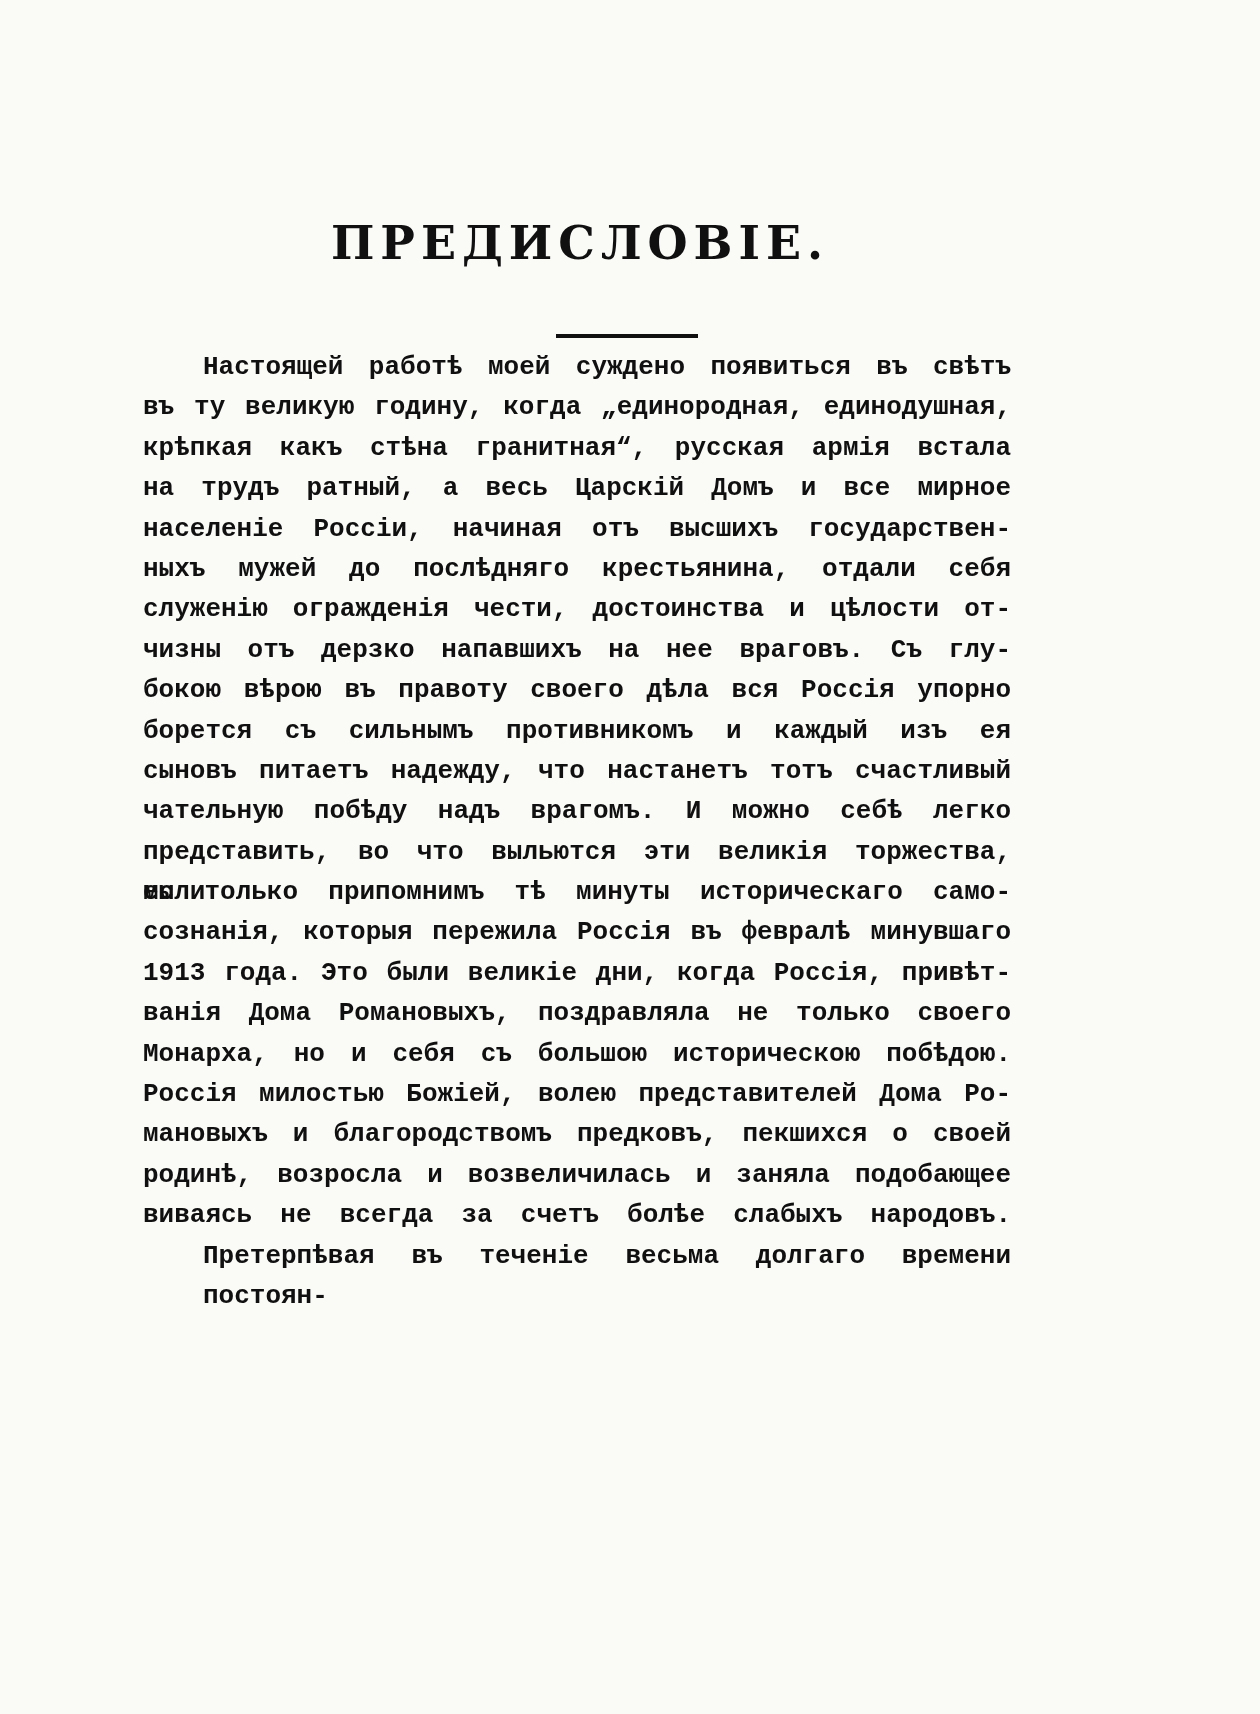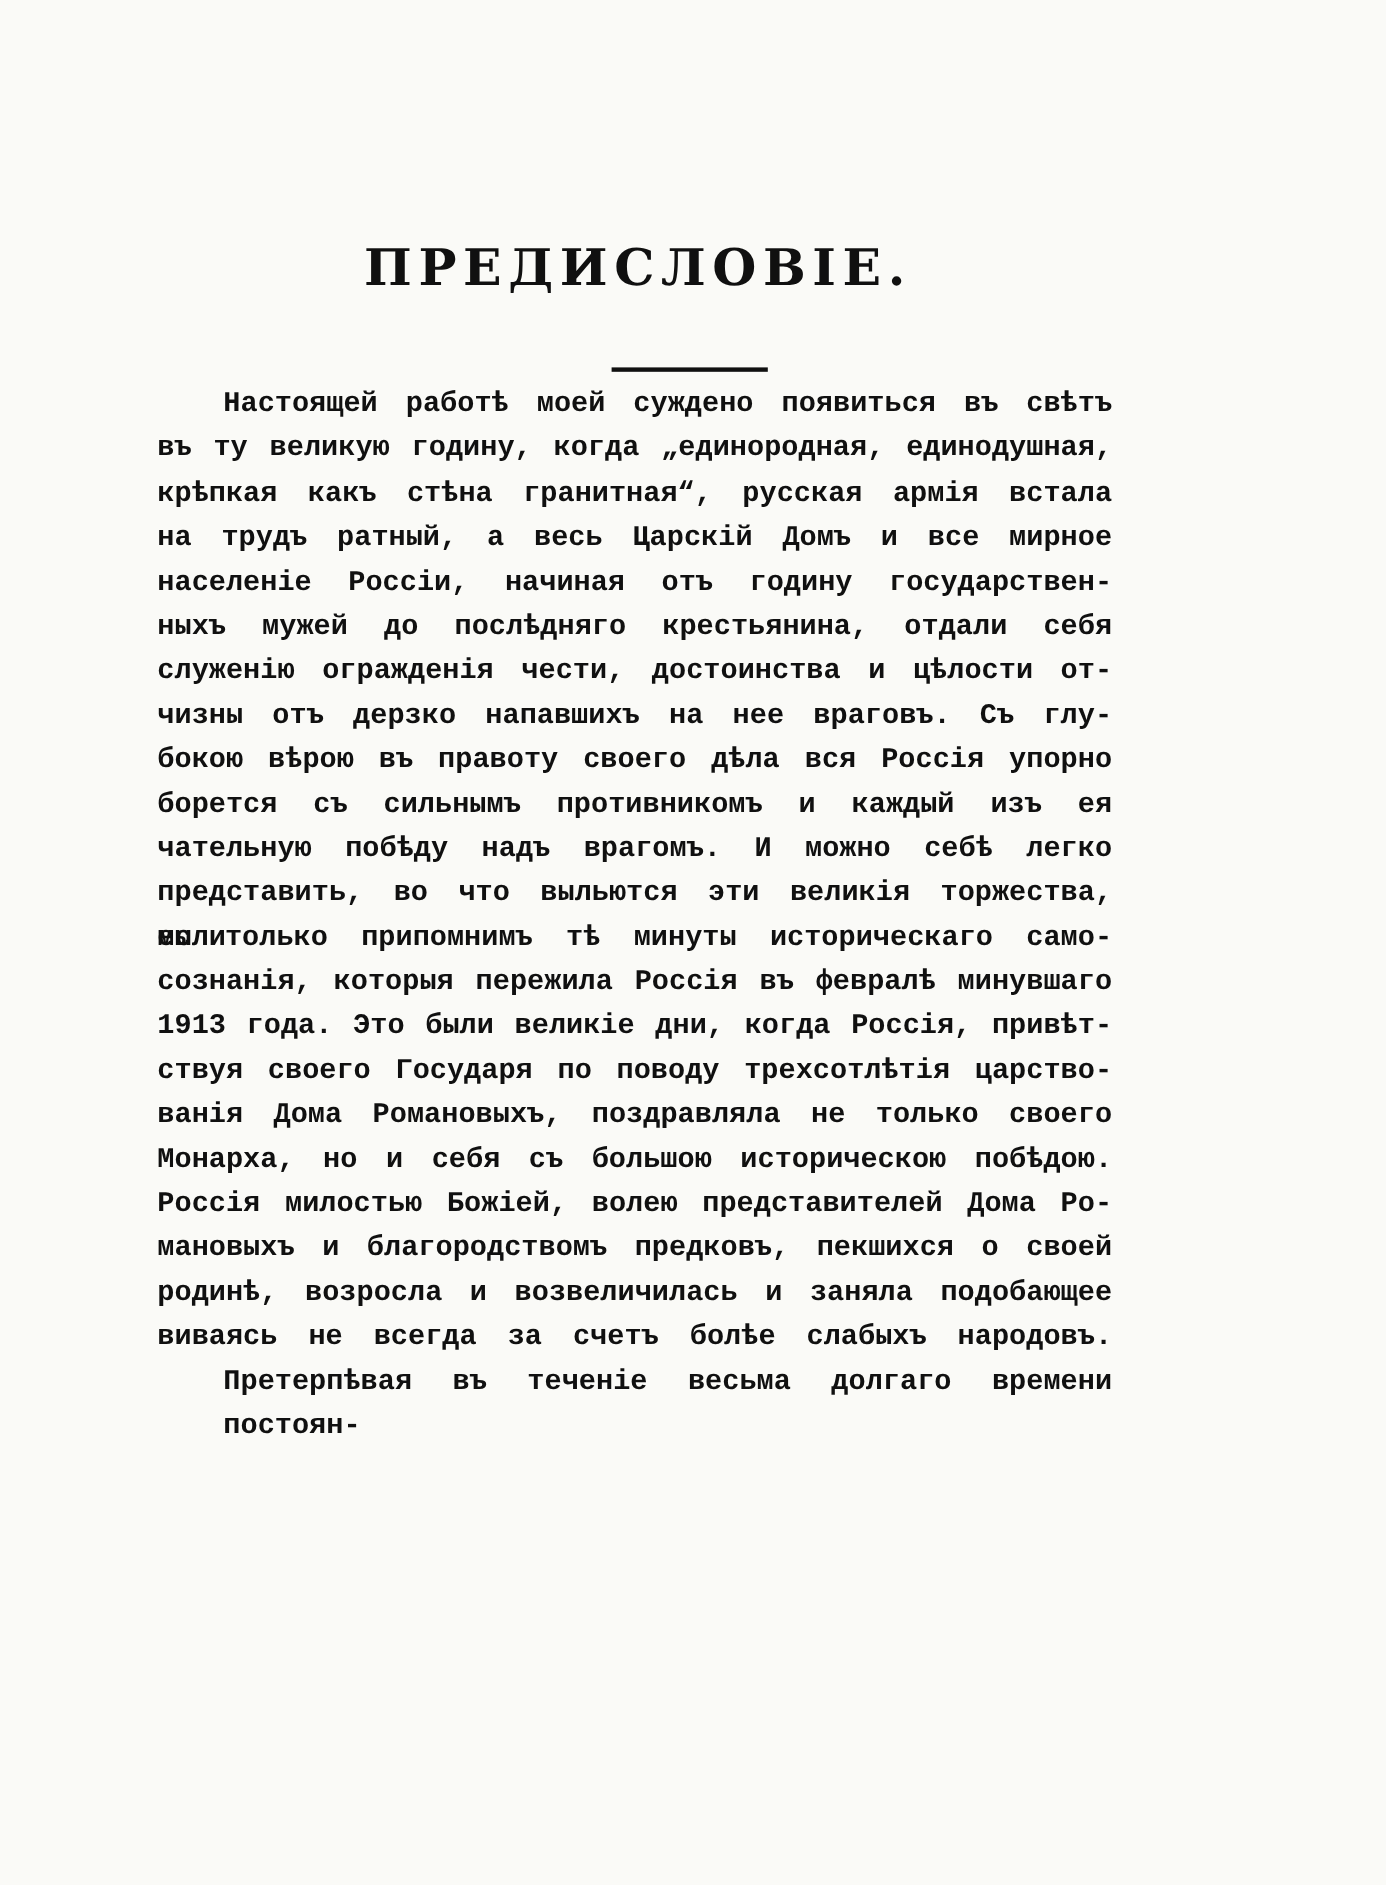--- a/index.html
+++ b/index.html
@@ -65,32 +65,32 @@
 <div class="page" style="color: rgb(16, 16, 16);">
   <div class="content">
     <h1 class="title">ПРЕДИСЛОВІЕ.</h1>
     <div class="divider" style="background: rgb(16, 16, 16);"></div>
     <div class="body-text">
 
     <div class="line indent">Настоящей работѣ моей суждено появиться въ свѣтъ</div>
         <div class="line">въ ту великую годину, когда „единородная, единодушная,</div>
         <div class="line">крѣпкая какъ стѣна гранитная“, русская армія встала</div>
         <div class="line">на трудъ ратный, а весь Царскій Домъ и все мирное</div>
-        <div class="line">населеніе Россіи, начиная отъ годину государствен-</div>
+        <div class="line">населеніе Россіи, начиная отъ высшихъ государствен-</div>
         <div class="line">ныхъ мужей до послѣдняго крестьянина, отдали себя</div>
         <div class="line">служенію огражденія чести, достоинства и цѣлости от-</div>
         <div class="line">чизны отъ дерзко напавшихъ на нее враговъ. Съ глу-</div>
         <div class="line">бокою вѣрою въ правоту своего дѣла вся Россія упорно</div>
         <div class="line">борется съ сильнымъ противникомъ и каждый изъ ея</div>
+        <div class="line">сыновъ питаетъ надежду, что настанетъ тотъ счастливый</div>
         <div class="line">чательную побѣду надъ врагомъ. И можно себѣ легко</div>
         <div class="line">представить, во что выльются эти великія торжества, если</div>
         <div class="line">мы только припомнимъ тѣ минуты историческаго само-</div>
         <div class="line">сознанія, которыя пережила Россія въ февралѣ минувшаго</div>
         <div class="line">1913 года. Это были великіе дни, когда Россія, привѣт-</div>
-        <div class="line">ствуя своего Государя по поводу трехсотлѣтія царство-</div>
         <div class="line">ванія Дома Романовыхъ, поздравляла не только своего</div>
         <div class="line">Монарха, но и себя съ большою историческою побѣдою.</div>
         <div class="line">Россія милостью Божіей, волею представителей Дома Ро-</div>
         <div class="line">мановыхъ и благородствомъ предковъ, пекшихся о своей</div>
         <div class="line">родинѣ, возросла и возвеличилась и заняла подобающее</div>
         <div class="line">виваясь не всегда за счетъ болѣе слабыхъ народовъ.</div>
         <div class="line indent">Претерпѣвая въ теченіе весьма долгаго времени постоян-</div>
       </div>
   </div>
 </div>

